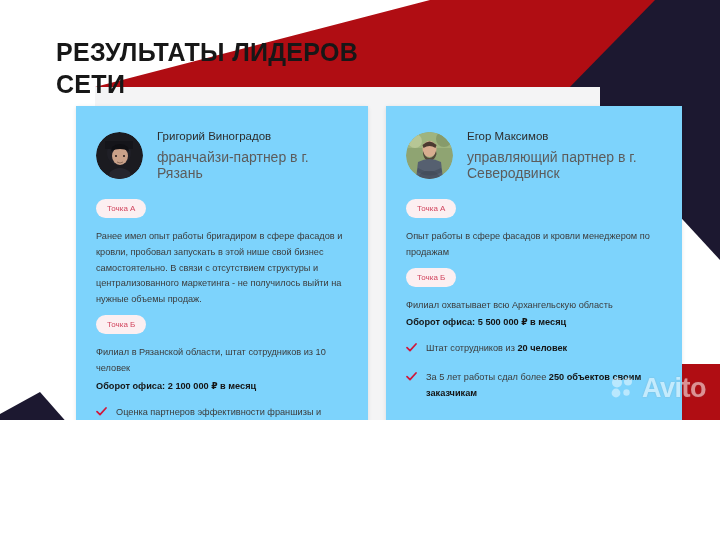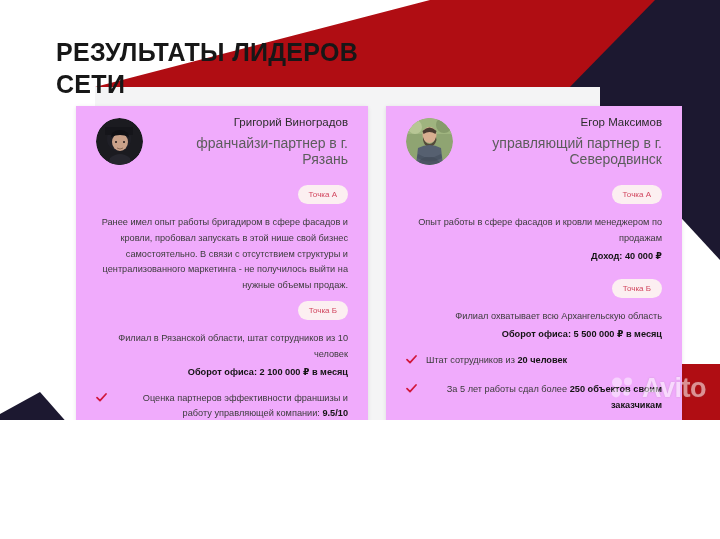--- a/index.html
+++ b/index.html
@@ -48,25 +48,24 @@
     font-size:25px;line-height:1.28;font-weight:bold;
     color:#171717;letter-spacing:.3px;
   }
 
   
   .cards{
     position:absolute;left:76px;top:106px;width:610px;height:408px;
     display:flex;gap:18px;z-index:7;
   }
   .card{
-    background:#f0abfc;
+    background:#7dd3fc;
     box-shadow:0 1px 4px rgba(0,0,0,.10);
-    padding:10px 20px 20px 20px;
+    padding:24px 20px 20px 20px;
     box-sizing:border-box;
-    text-align:right;
   }
   .card.c1{width:292px;height:405px;}
   .card.c2{width:296px;height:401px;}
 
   .person{display:flex;align-items:center;gap:14px;margin-bottom:16px;}
   .avatar{
     width:47px;height:47px;border-radius:50%;
     flex:0 0 47px;overflow:hidden;position:relative;
   }
   .avatar svg{display:block;width:47px;height:47px;}
@@ -190,21 +189,20 @@
           </svg>
         </div>
         <div>
           <div class="p-name">Егор Максимов</div>
           <div class="p-role">управляющий партнер в г. Северодвинск</div>
         </div>
       </div>
 
       <span class="pill">Точка А</span>
       <p class="para">Опыт работы в сфере фасадов и кровли менеджером по продажам</p>
-      <p class="strong-line">Доход: 40 000 ₽</p>
 
       <span class="pill second">Точка Б</span>
       <p class="para">Филиал охватывает всю Архангельскую область</p>
       <p class="strong-line">Оборот офиса: 5 500 000 ₽ в месяц</p>
 
       <div class="checks">
         <div class="check-item">
           <span class="check-icon">
             <svg width="11" height="9" viewBox="0 0 11 9">
                 <path d="M1 4.6L4 7.6 10 1" stroke="#d1173a" stroke-width="1.7" fill="none" stroke-linecap="round" stroke-linejoin="round"></path>

